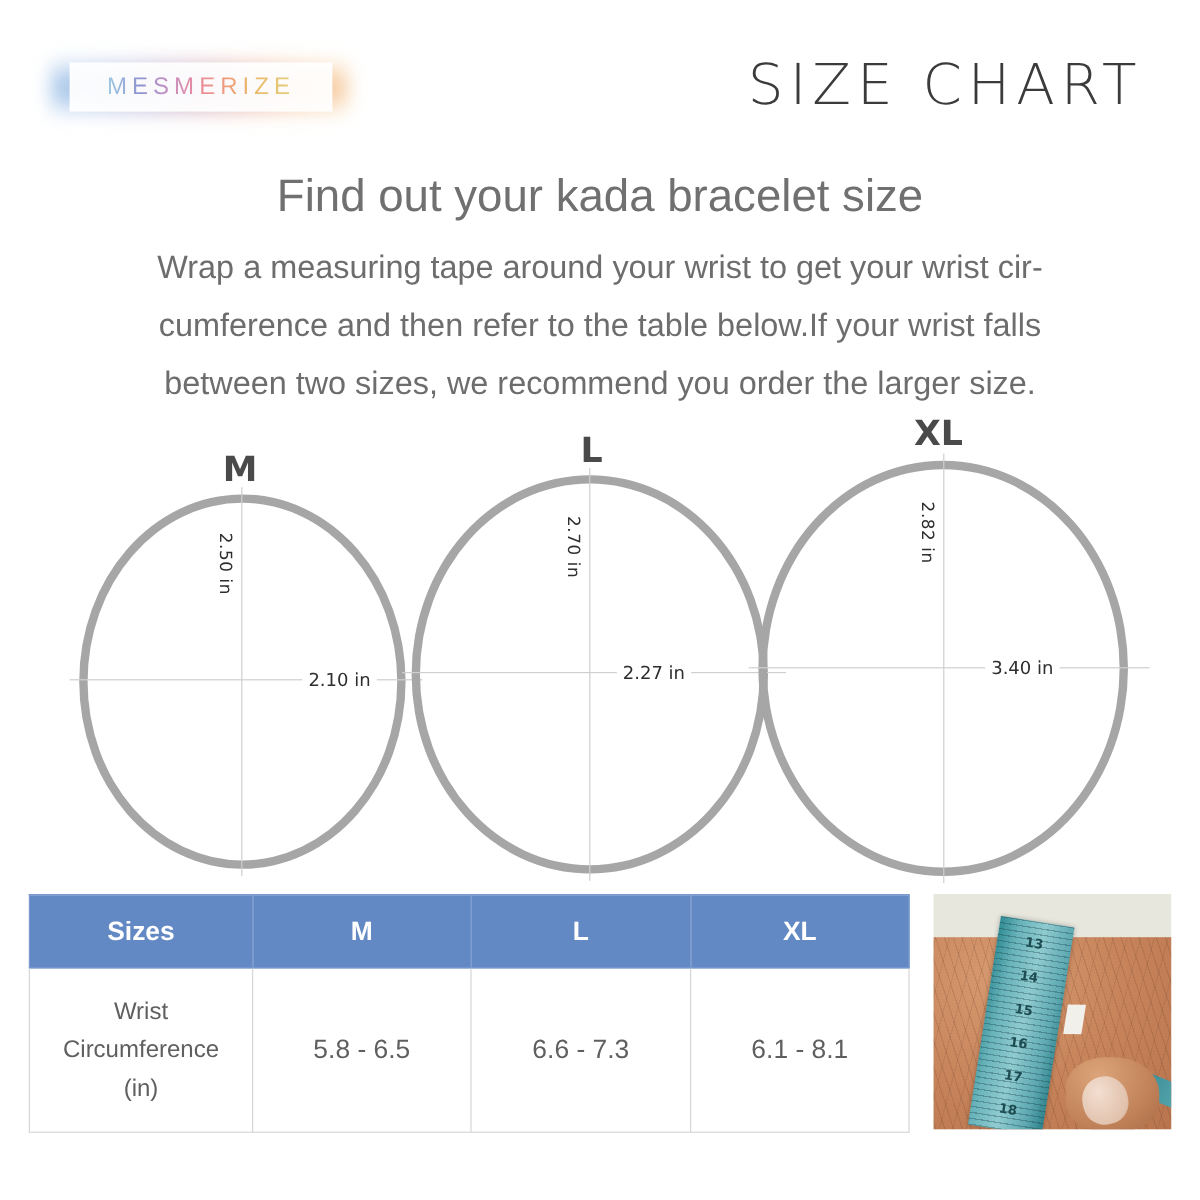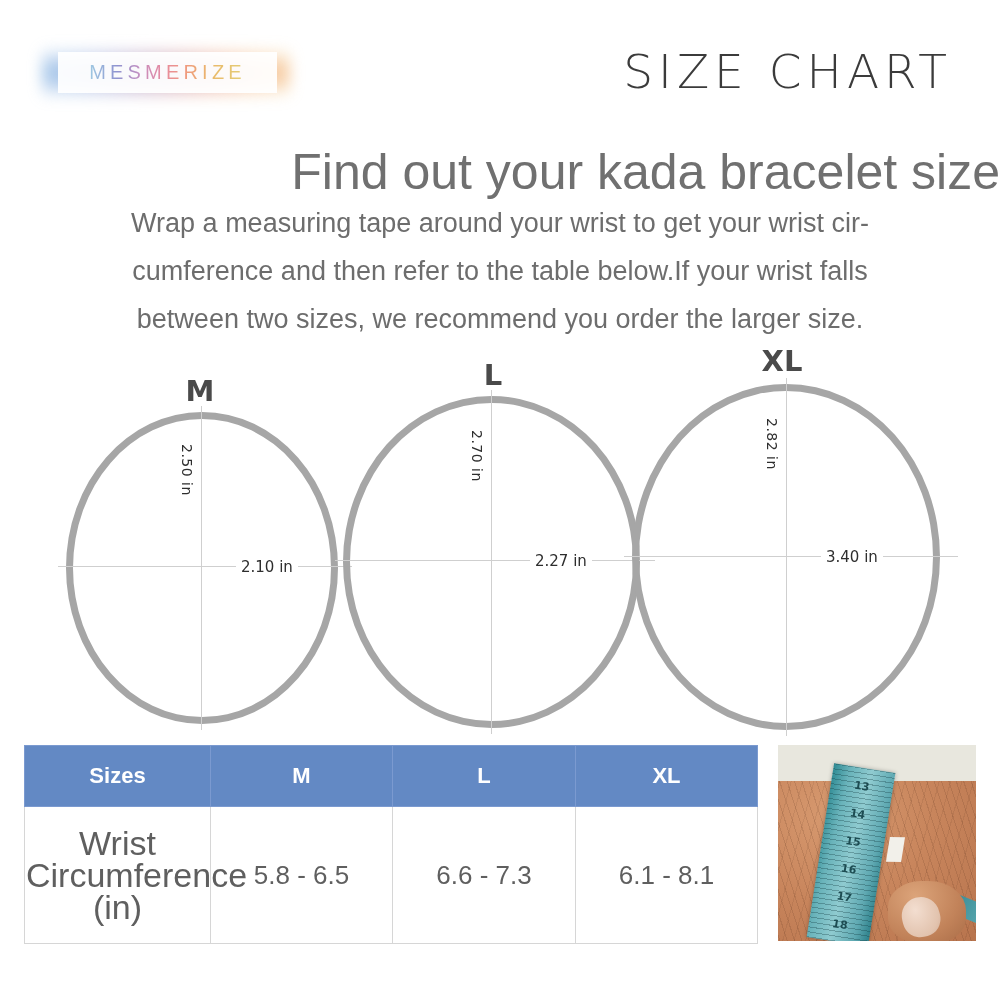--- a/index.html
+++ b/index.html
@@ -78,22 +78,22 @@
     font-family: "DejaVu Sans", sans-serif;
     white-space: nowrap;
   }
 
   
   #intro-heading {
     position: absolute;
     left: 0;
     right: 0;
     top: 143px;
-    text-align: right;
-    font-size: 50px;
+    text-align: center;
+    font-size: 38px;
     font-weight: 400;
     color: #707070;
   }
   #intro-paragraph {
     position: absolute;
     left: 48px;
     width: 904px;
     top: 199px;
     font-size: 27px;
     line-height: 48px;
@@ -168,25 +168,25 @@
   #size-table thead th {
     background: #6389c4;
     color: #ffffff;
     font-size: 22px;
     font-weight: 700;
     height: 58px;
     border-color: #7b9ad0;
   }
   #size-table tbody td {
     height: 134px;
-    font-size: 26px;
+    font-size: 22px;
     color: #5f5f5f;
     line-height: 32px;
   }
-  #size-table tbody td.label-cell { font-size: 34px; }
+  #size-table tbody td.label-cell { font-size: 20px; }
   col.c0 { width: 186px; }
   col.c1 { width: 182px; }
   col.c2 { width: 183px; }
   col.c3 { width: 182px; }
 
   
   #wrist-photo {
     position: absolute;
     left: 778px;
     top: 745px;
@@ -300,30 +300,30 @@
 between two sizes, we recommend you order the larger size.</div>
 
 <div id="ovals">
 
   <div class="oval-group" style="left:40px; top:0px; width:330px; height:390px;">
     <div class="oval-label" style="top:24px; left:-5px; width:330px;">M</div>
     <div class="oval-ring" style="left:26px; top:62px; width:272px; height:312px;"></div>
     <div class="axis-v" style="left:161px; top:56px; height:324px;"></div>
     <div class="axis-h" style="left:18px; top:216px; width:294px;"></div>
     <div class="dim-v" style="left:155px; top:94px;">2.50 in</div>
-    <div class="dim-h" style="left:196px; top:208px;text-align:center;">2.10 in</div>
+    <div class="dim-h" style="left:212px; top:208px;text-align:center;">2.10 in</div>
   </div>
 
   <div class="oval-group" style="left:330px; top:0px; width:330px; height:390px;">
     <div class="oval-label" style="top:8px; left:-2px; width:330px;">L</div>
     <div class="oval-ring" style="left:13px; top:46px; width:297px; height:332px;"></div>
     <div class="axis-v" style="left:161px; top:40px; height:344px;"></div>
     <div class="axis-h" style="left:5px; top:210px; width:320px;"></div>
     <div class="dim-v" style="left:155px; top:80px;">2.70 in</div>
-    <div class="dim-h" style="left:200px; top:202px;text-align:center;">2.27 in</div>
+    <div class="dim-h" style="left:184px; top:202px;text-align:center;">2.27 in</div>
   </div>
 
   <div class="oval-group" style="left:620px; top:0px; width:345px; height:390px;">
     <div class="oval-label" style="top:-6px; left:-3px; width:330px;">XL</div>
     <div class="oval-ring" style="left:12px; top:34px; width:308px; height:346px;"></div>
     <div class="axis-v" style="left:166px; top:28px; height:358px;"></div>
     <div class="axis-h" style="left:4px; top:206px; width:334px;"></div>
     <div class="dim-v" style="left:160px; top:68px;">2.82 in</div>
     <div class="dim-h" style="left:201px; top:198px;">3.40 in</div>
   </div>

